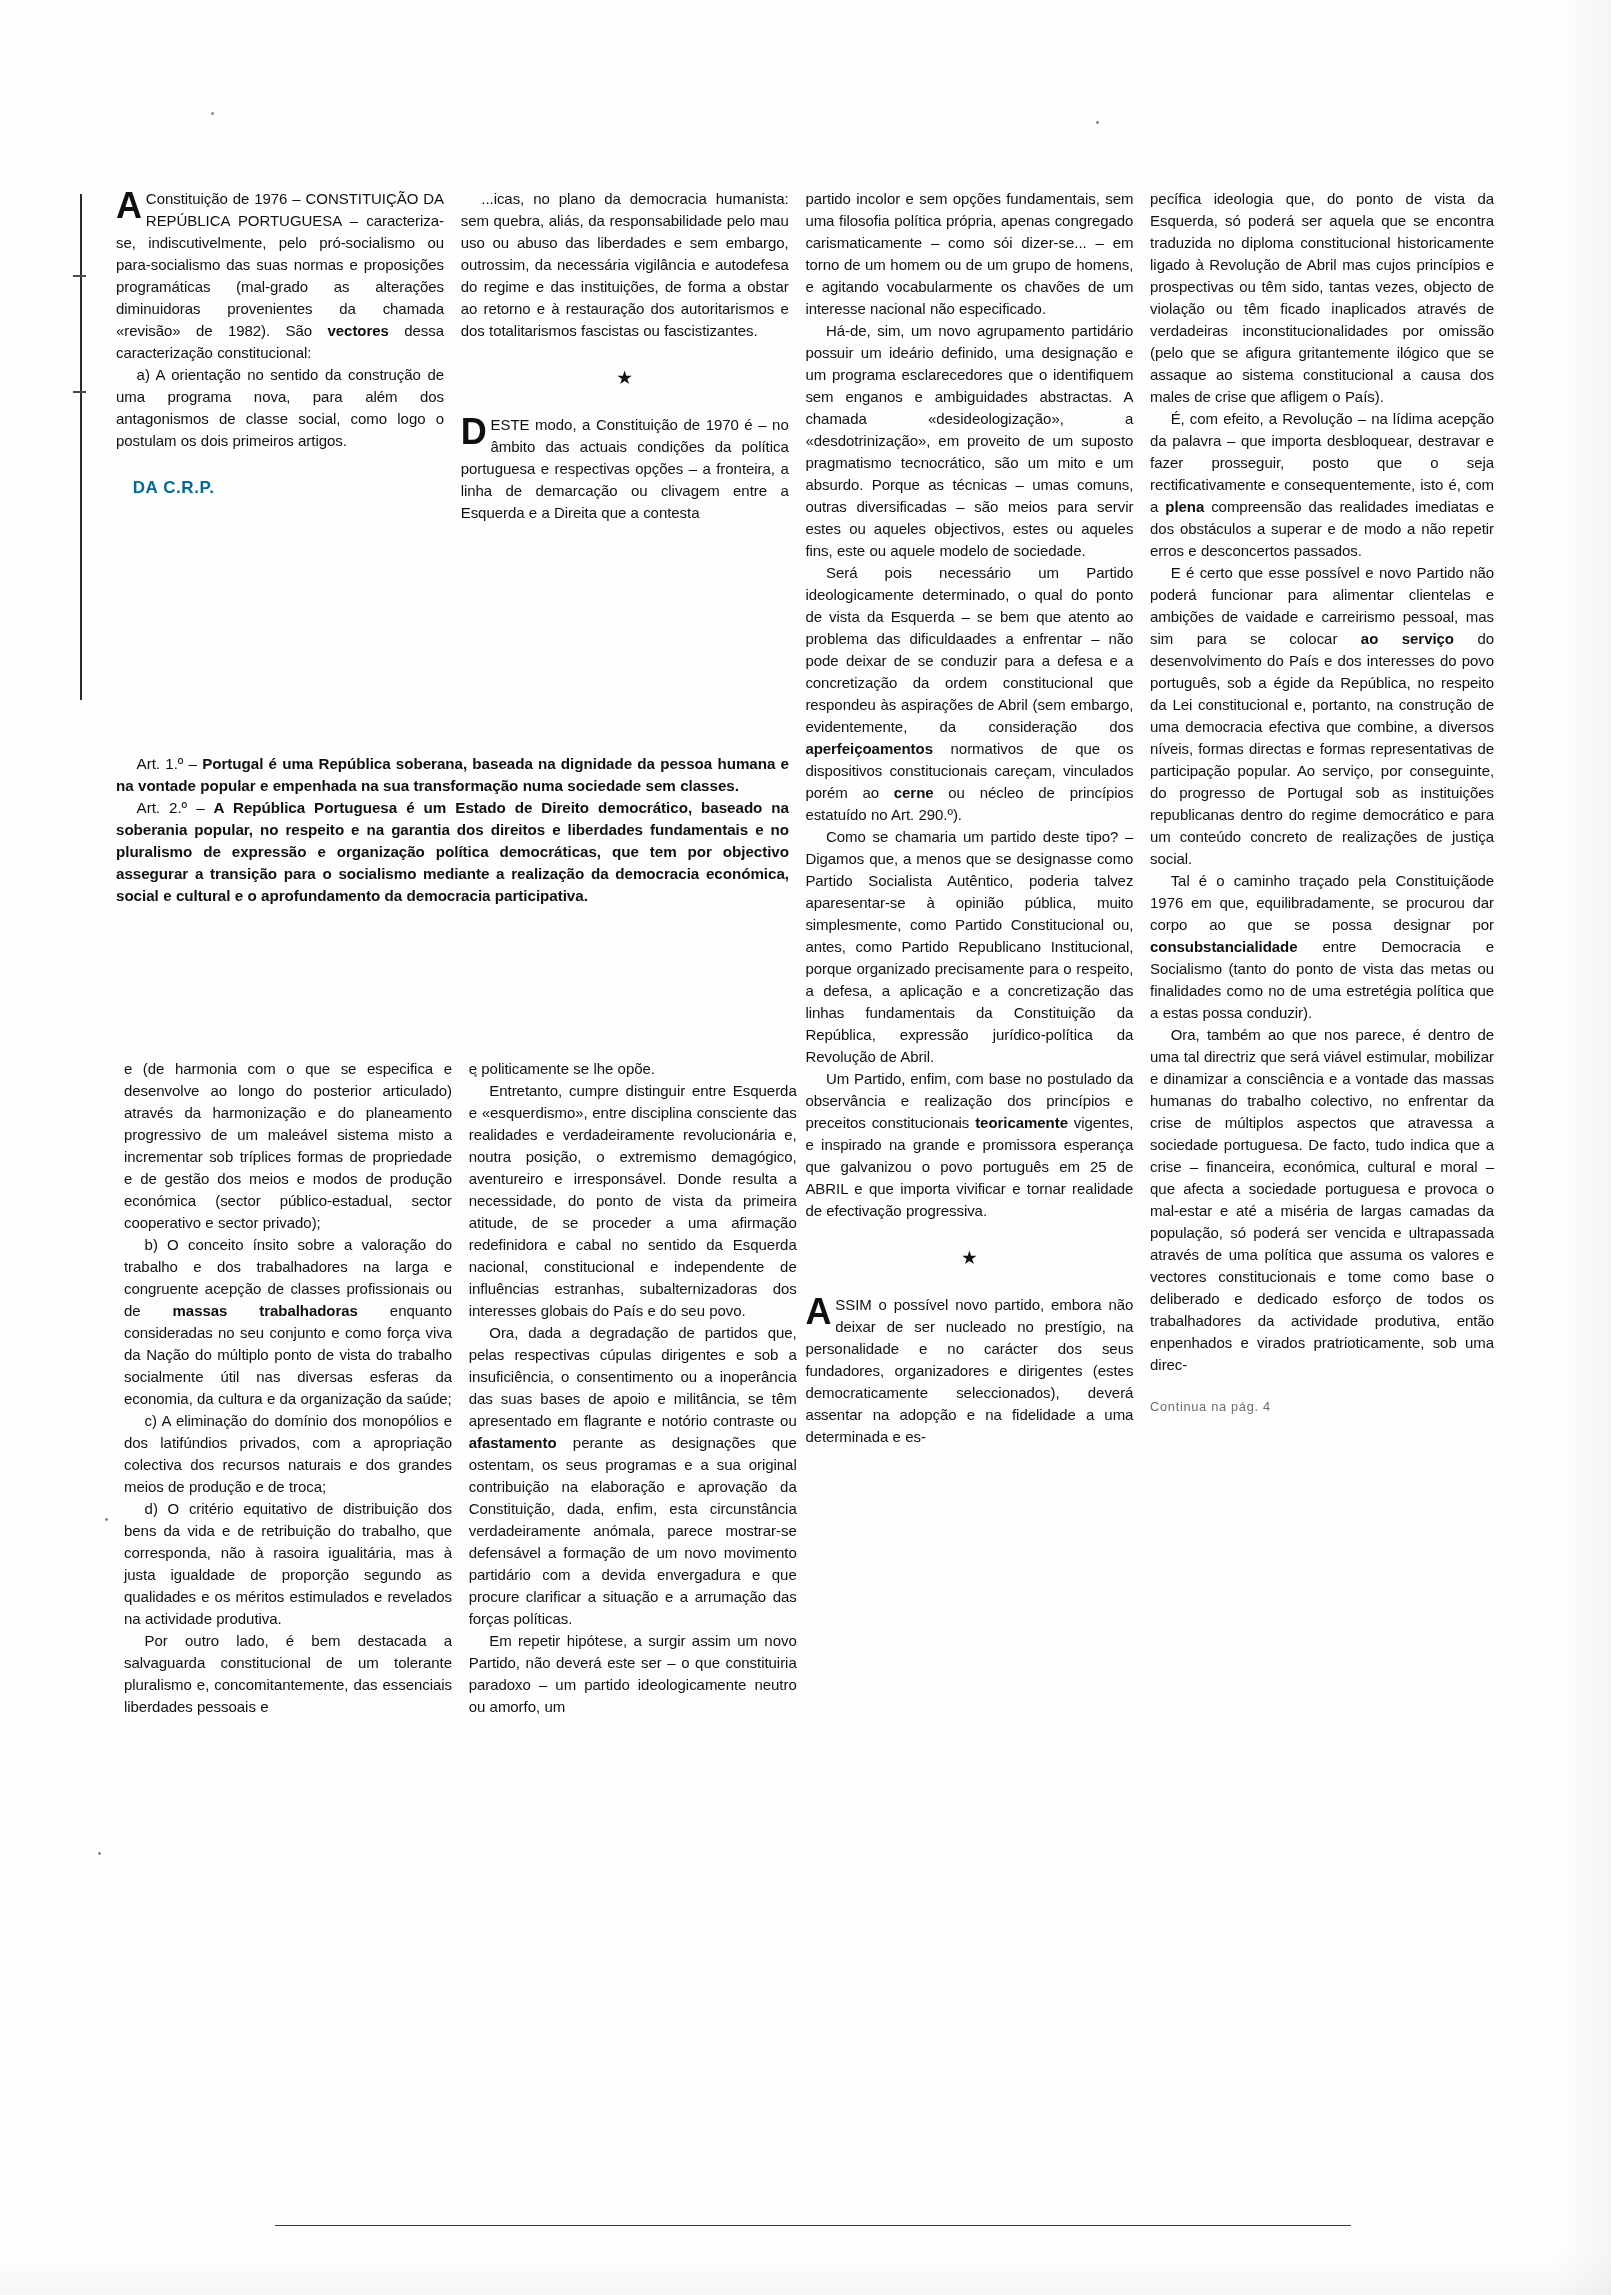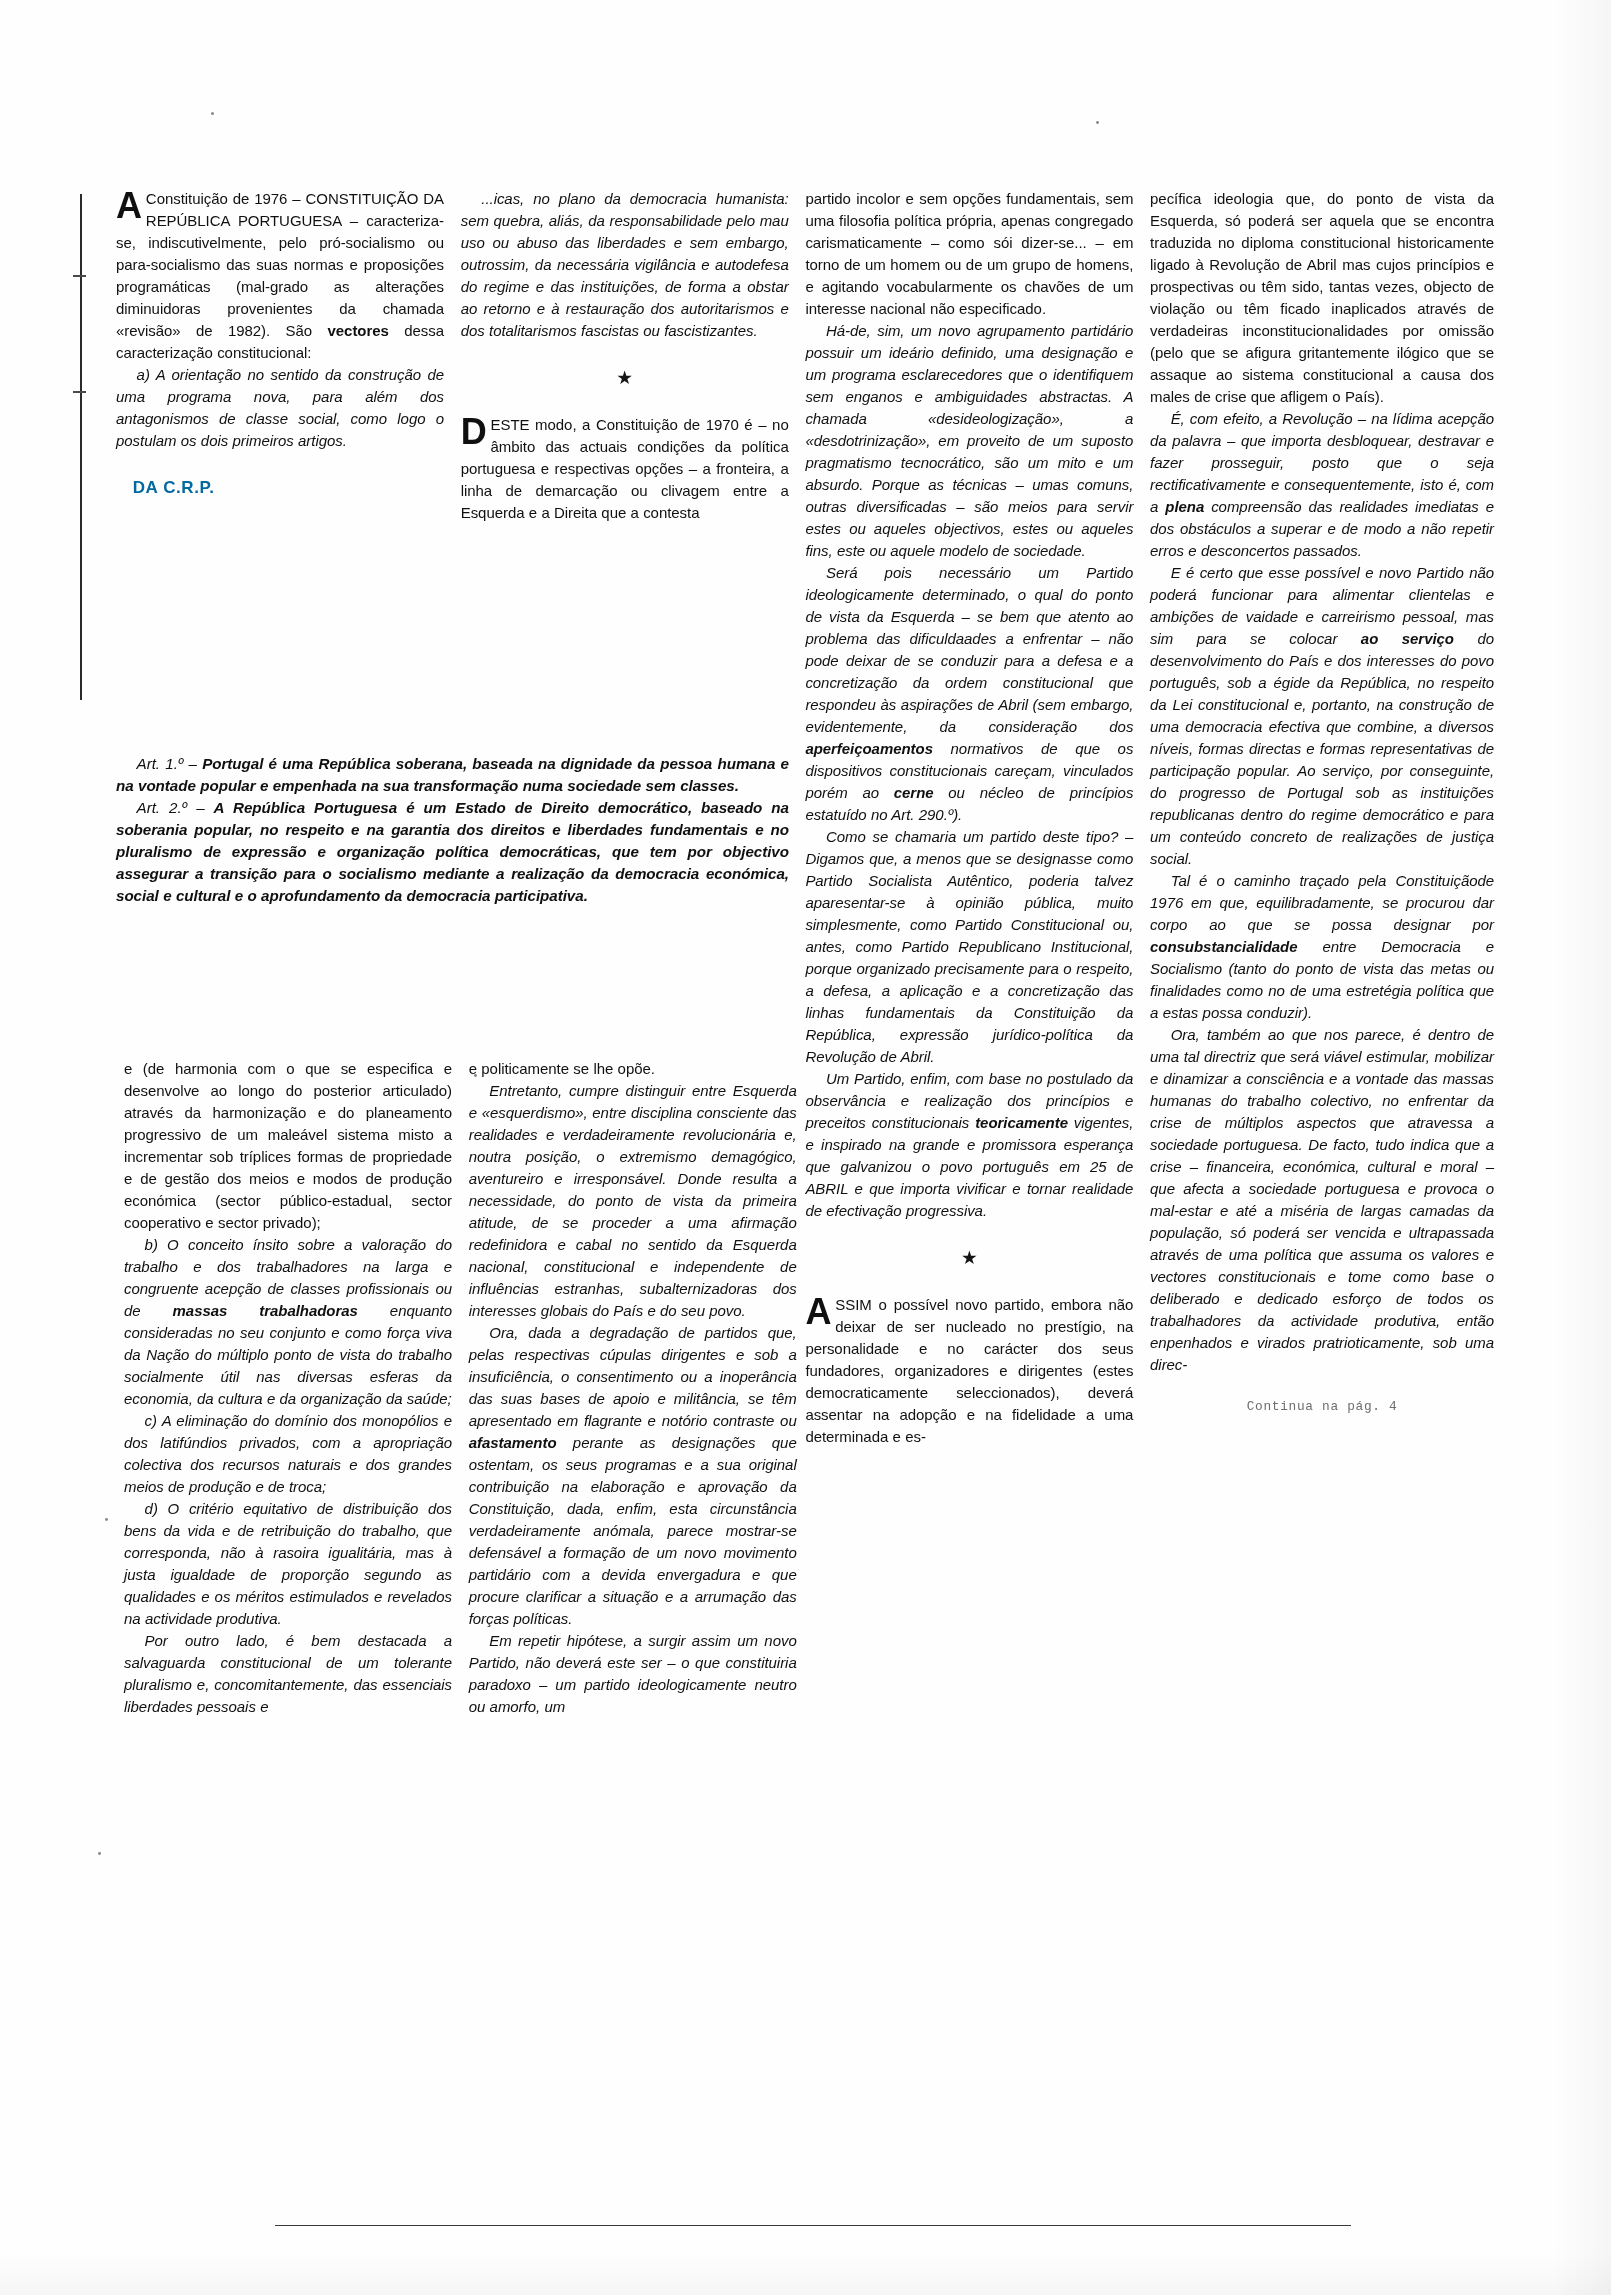--- a/index.html
+++ b/index.html
@@ -87,21 +87,21 @@
   p {
     margin: 0;
     font-size: 15px;
     line-height: 22px;
     text-align: justify;
     letter-spacing: -0.05px;
     word-spacing: 0.2px;
     color: #101010;
     -webkit-font-smoothing: none;
   }
-  p.ind { text-indent: 20.6px; font-style: italic; }
+  p.ind { text-indent: 20.6px; }
   p.noind { text-indent: 0; }
 
   b, strong { font-weight: 700; }
 
   
   .dropcap-para {
     position: relative;
   }
   .dropcap-para::first-letter { }
   .dcap {
@@ -144,25 +144,25 @@
     font-size: 18.7px;
     line-height: 18.7px;
     color: #151515;
     margin: 26.5px 0 26.5px 0;
     user-select: none;
   }
 
   
   .continua {
     margin-top: 22.6px;
-    text-align: center;
+    text-align: left;
     font-size: 12.8px;
     letter-spacing: 0.7px;
     color: #6d6d6d;
-    font-family: Liberation Mono, monospace;
+    font-family: Liberation Sans, sans-serif;
   }
 
   
   .faded { color: #1a1a1a; }
 
   .speck {
     position: absolute;
     background: #8a8a8a;
     border-radius: 50%;
     pointer-events: none;

